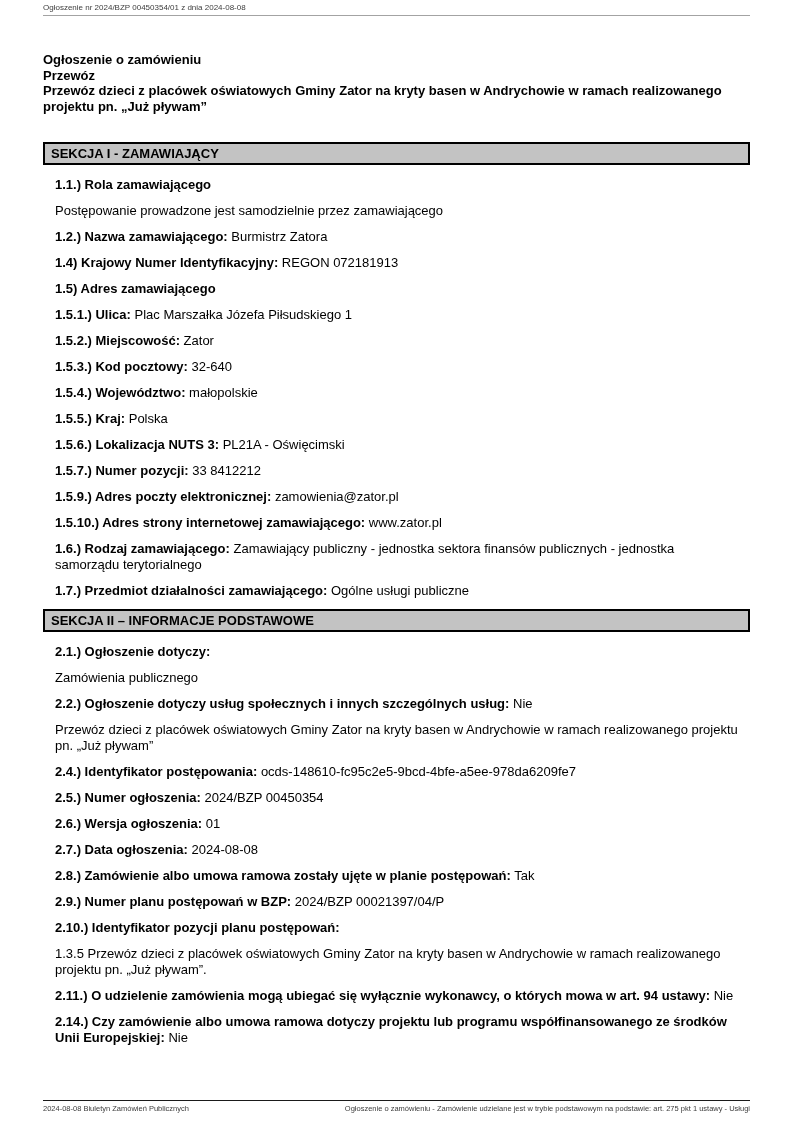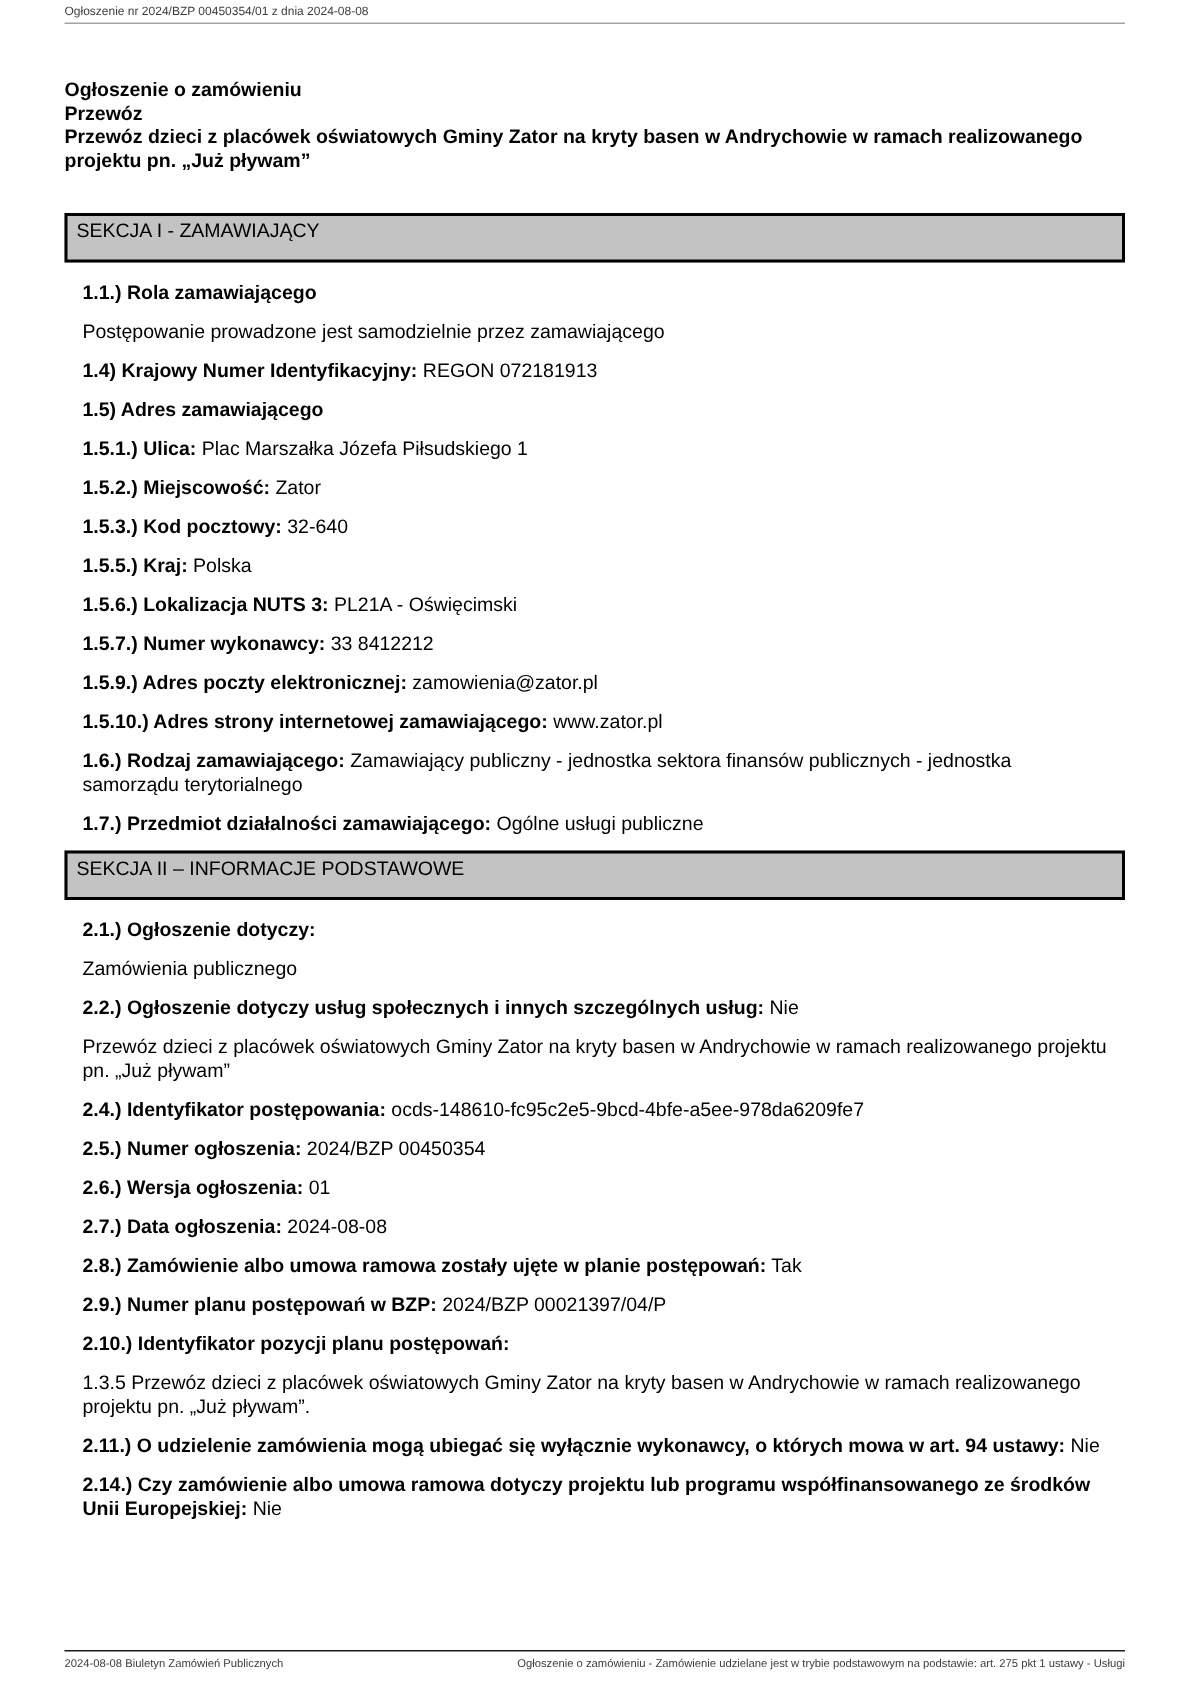--- a/index.html
+++ b/index.html
@@ -21,22 +21,22 @@
   .content{
     position:absolute;top:52px;left:43px;right:43px;
   }
   .doc-title{
     font-weight:bold;font-size:13px;line-height:15.5px;
     margin:0 0 28px 0;
   }
   .section-bar{
     background:var(--bar-bg);
     border:2px solid var(--bar-border);
-    font-weight:normal;font-size:13px;line-height:15px;
-    padding:2px 6px 12px 6px;
+    font-weight:bold;font-size:13px;line-height:15px;
+    padding:2px 6px 2px 6px;
     margin:2px 0 12px 0;
   }
   .line{
     font-size:13px;line-height:16px;margin:10px 12px;
   }
   .line strong{font-weight:bold;}
   .page-footer{
     position:absolute;top:1100px;left:43px;right:43px;
     border-top:1px solid #1a1a1a;padding-top:3px;
     display:flex;justify-content:space-between;
@@ -58,28 +58,30 @@
       <div>Ogłoszenie o zamówieniu</div>
       <div>Przewóz</div>
       <div>Przewóz dzieci z placówek oświatowych Gminy Zator na kryty basen w Andrychowie w ramach realizowanego projektu pn. „Już pływam”</div>
     </div>
 
     <div>
         <section>
           <div class="section-bar">SEKCJA I - ZAMAWIAJĄCY</div>
           <p class="line"><strong>1.1.) Rola zamawiającego</strong></p>
           <p class="line"><span>Postępowanie prowadzone jest samodzielnie przez zamawiającego</span></p>
+          <p class="line"><strong>1.2.) Nazwa zamawiającego:</strong><span> Burmistrz Zatora</span></p>
           <p class="line"><strong>1.4) Krajowy Numer Identyfikacyjny:</strong><span> REGON 072181913</span></p>
           <p class="line"><strong>1.5) Adres zamawiającego</strong></p>
           <p class="line"><strong>1.5.1.) Ulica:</strong><span> Plac Marszałka Józefa Piłsudskiego 1</span></p>
           <p class="line"><strong>1.5.2.) Miejscowość:</strong><span> Zator</span></p>
           <p class="line"><strong>1.5.3.) Kod pocztowy:</strong><span> 32-640</span></p>
+          <p class="line"><strong>1.5.4.) Województwo:</strong><span> małopolskie</span></p>
           <p class="line"><strong>1.5.5.) Kraj:</strong><span> Polska</span></p>
           <p class="line"><strong>1.5.6.) Lokalizacja NUTS 3:</strong><span> PL21A - Oświęcimski</span></p>
-          <p class="line"><strong>1.5.7.) Numer wykonawcy:</strong><span> 33 8412212</span></p>
+          <p class="line"><strong>1.5.7.) Numer pozycji:</strong><span> 33 8412212</span></p>
           <p class="line"><strong>1.5.9.) Adres poczty elektronicznej:</strong><span> zamowienia@zator.pl</span></p>
           <p class="line"><strong>1.5.10.) Adres strony internetowej zamawiającego:</strong><span> www.zator.pl</span></p>
           <p class="line"><strong>1.6.) Rodzaj zamawiającego:</strong><span> Zamawiający publiczny - jednostka sektora finansów publicznych - jednostka samorządu terytorialnego</span></p>
           <p class="line"><strong>1.7.) Przedmiot działalności zamawiającego:</strong><span> Ogólne usługi publiczne</span></p>
         </section>
         <section>
           <div class="section-bar">SEKCJA II – INFORMACJE PODSTAWOWE</div>
           <p class="line"><strong>2.1.) Ogłoszenie dotyczy:</strong></p>
           <p class="line"><span>Zamówienia publicznego</span></p>
           <p class="line"><strong>2.2.) Ogłoszenie dotyczy usług społecznych i innych szczególnych usług:</strong><span> Nie</span></p>

